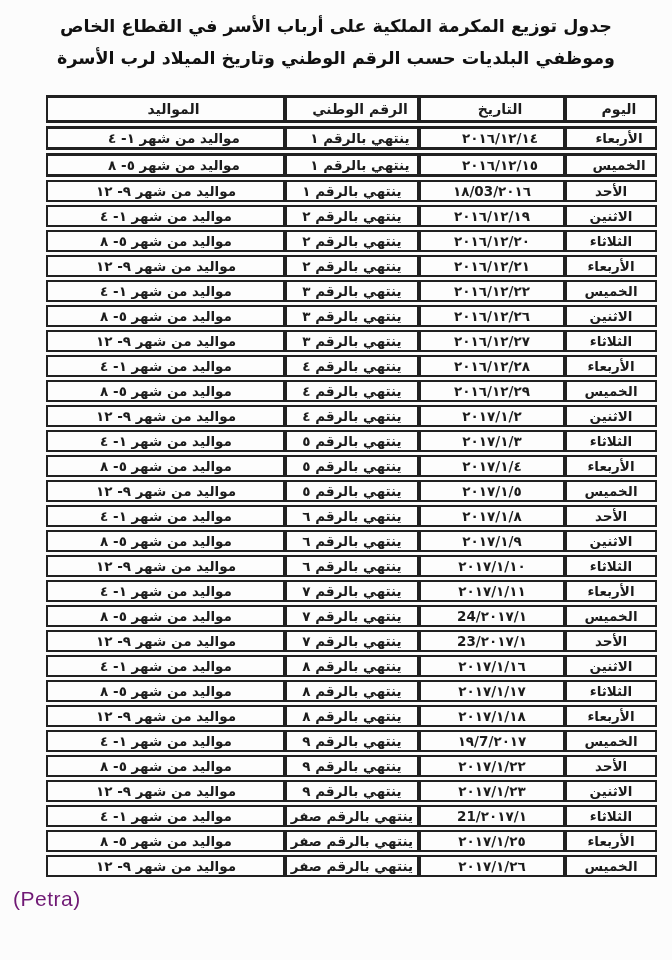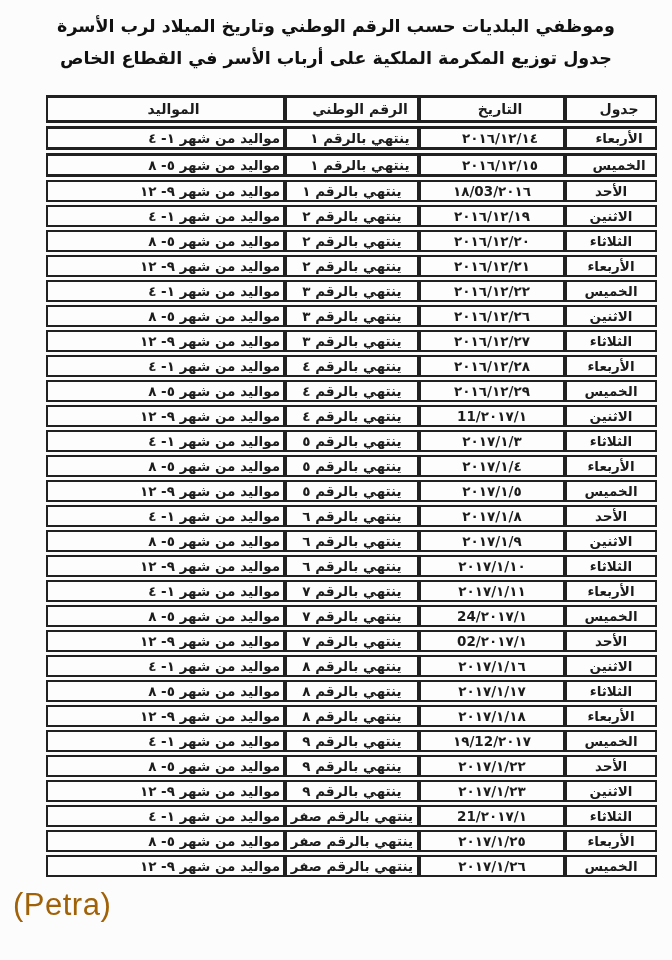--- a/index.html
+++ b/index.html
@@ -43,51 +43,51 @@
     text-align:center;
     white-space:nowrap;
     overflow:hidden;
     background:#fdfdfd;
   }
   th{
     height:22px;
     font-size:14px;
   }
   .thick{border-top-width:3px;border-bottom-width:3px;padding-left:20px;}
-  td.c-births{text-align:right;padding-right:3px;}
+  td.c-births{text-align:center;padding-right:3px;}
   .footer-credit{
     direction:ltr;
     font-family:"Liberation Sans","DejaVu Sans",sans-serif;
-    font-size:31px;
-    color:#a16207;
+    font-size:21px;
+    color:#701a75;
     margin:7px 0 0 13px;
     letter-spacing:0.5px;
   }
 </style>
 </head>
 <body>
 
 <div class="page">
 
   <div class="doc-title">
+    <div>جدول توزيع المكرمة الملكية على أرباب الأسر في القطاع الخاص</div>
     <div>وموظفي البلديات حسب الرقم الوطني وتاريخ الميلاد لرب الأسرة</div>
-    <div>جدول توزيع المكرمة الملكية على أرباب الأسر في القطاع الخاص</div>
   </div>
 
   <div class="table-wrap">
     <table>
       <colgroup>
         <col style="width:92px">
         <col style="width:146px">
         <col style="width:134px">
         <col style="width:239px">
       </colgroup>
       <thead>
         <tr id="head-row">
-            <th class="c-day thick">جدول</th>
+            <th class="c-day thick">اليوم</th>
             <th class="c-date thick">التاريخ</th>
             <th class="c-national-number thick">الرقم الوطني</th>
             <th class="c-births thick">المواليد</th>
           </tr>
       </thead>
       <tbody id="table-body">
           <tr>
             <td class="c-day thick">الأربعاء</td>
             <td class="c-date thick">٢٠١٦/١٢/١٤</td>
             <td class="c-national-number thick">ينتهي بالرقم ١</td>
@@ -148,21 +148,21 @@
             <td class="c-births">مواليد من شهر ١- ٤</td>
           </tr>
           <tr>
             <td class="c-day">الخميس</td>
             <td class="c-date">٢٠١٦/١٢/٢٩</td>
             <td class="c-national-number">ينتهي بالرقم ٤</td>
             <td class="c-births">مواليد من شهر ٥- ٨</td>
           </tr>
           <tr>
             <td class="c-day">الاثنين</td>
-            <td class="c-date">٢٠١٧/١/11</td>
+            <td class="c-date">٢٠١٧/١/٢</td>
             <td class="c-national-number">ينتهي بالرقم ٤</td>
             <td class="c-births">مواليد من شهر ٩- ١٢</td>
           </tr>
           <tr>
             <td class="c-day">الثلاثاء</td>
             <td class="c-date">٢٠١٧/١/٣</td>
             <td class="c-national-number">ينتهي بالرقم ٥</td>
             <td class="c-births">مواليد من شهر ١- ٤</td>
           </tr>
           <tr>
@@ -202,21 +202,21 @@
             <td class="c-births">مواليد من شهر ١- ٤</td>
           </tr>
           <tr>
             <td class="c-day">الخميس</td>
             <td class="c-date">٢٠١٧/١/24</td>
             <td class="c-national-number">ينتهي بالرقم ٧</td>
             <td class="c-births">مواليد من شهر ٥- ٨</td>
           </tr>
           <tr>
             <td class="c-day">الأحد</td>
-            <td class="c-date">٢٠١٧/١/02</td>
+            <td class="c-date">٢٠١٧/١/23</td>
             <td class="c-national-number">ينتهي بالرقم ٧</td>
             <td class="c-births">مواليد من شهر ٩- ١٢</td>
           </tr>
           <tr>
             <td class="c-day">الاثنين</td>
             <td class="c-date">٢٠١٧/١/١٦</td>
             <td class="c-national-number">ينتهي بالرقم ٨</td>
             <td class="c-births">مواليد من شهر ١- ٤</td>
           </tr>
           <tr>
@@ -226,21 +226,21 @@
             <td class="c-births">مواليد من شهر ٥- ٨</td>
           </tr>
           <tr>
             <td class="c-day">الأربعاء</td>
             <td class="c-date">٢٠١٧/١/١٨</td>
             <td class="c-national-number">ينتهي بالرقم ٨</td>
             <td class="c-births">مواليد من شهر ٩- ١٢</td>
           </tr>
           <tr>
             <td class="c-day">الخميس</td>
-            <td class="c-date">٢٠١٧/12/١٩</td>
+            <td class="c-date">٢٠١٧/7/١٩</td>
             <td class="c-national-number">ينتهي بالرقم ٩</td>
             <td class="c-births">مواليد من شهر ١- ٤</td>
           </tr>
           <tr>
             <td class="c-day">الأحد</td>
             <td class="c-date">٢٠١٧/١/٢٢</td>
             <td class="c-national-number">ينتهي بالرقم ٩</td>
             <td class="c-births">مواليد من شهر ٥- ٨</td>
           </tr>
           <tr>

